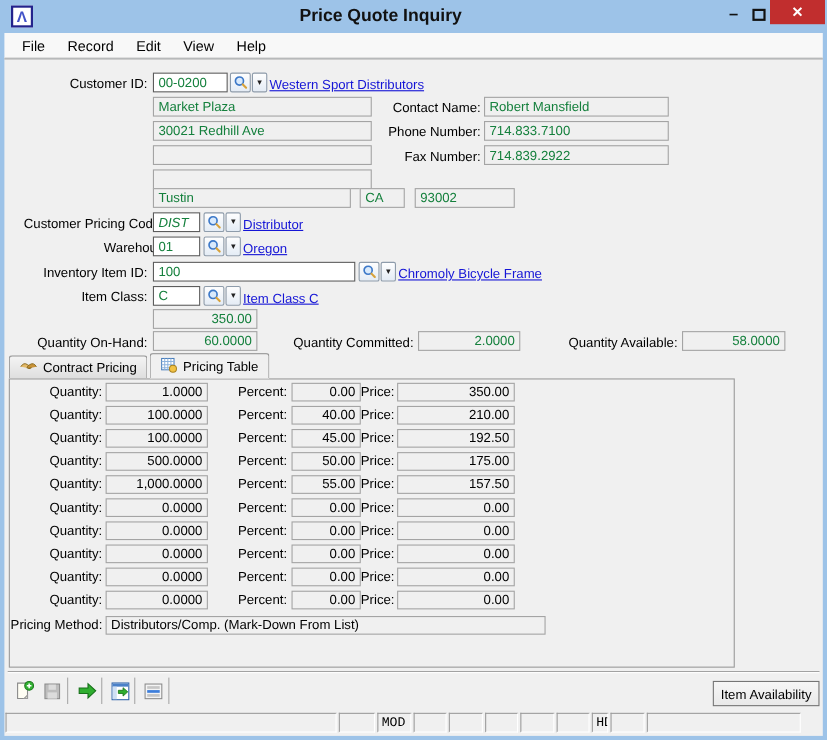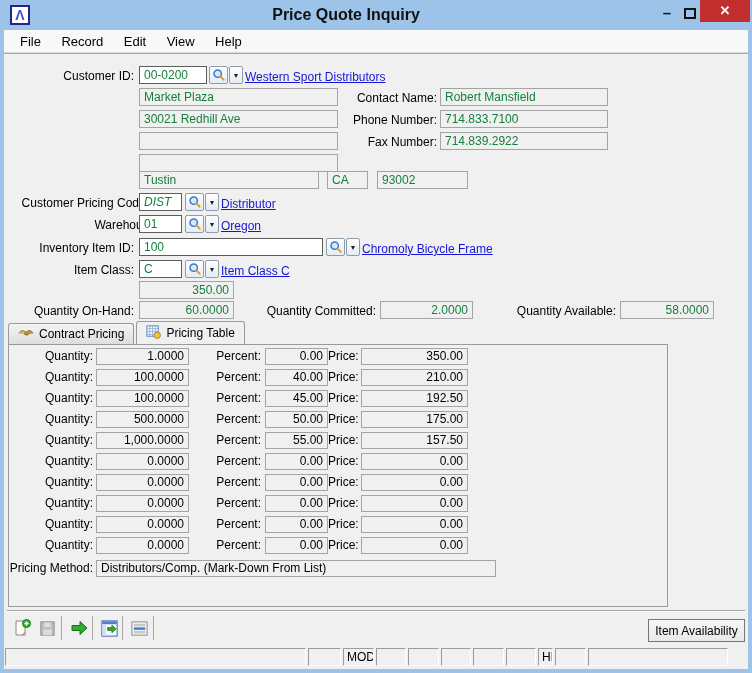--- a/index.html
+++ b/index.html
@@ -66,21 +66,21 @@
 
   
   .tbtn { position:absolute; top:616px; width:24px; height:24px; border:1px solid transparent;
     display:flex; align-items:center; justify-content:center; cursor:pointer; }
   .tsep { position:absolute; top:616px; width:1px; height:24px; background:#a8a8a8; }
   .item-avail { position:absolute; left:648px; top:619px; width:97px; height:23px;
     background:linear-gradient(#f6f6f6,#e9e9e9); border:1px solid #757575; font-size:12px; color:#000; cursor:pointer;
     font-family:"Liberation Sans", sans-serif; }
 
   
-  .statusbar { position:absolute; left:5px; top:648px; height:18px; display:flex; gap:2px; }
+  .statusbar { position:absolute; left:5px; top:648px; height:18px; display:flex; gap:2px;font-family:Liberation Mono, monospace; }
   .seg { height:18px; background:#f0f0f0; border:1px solid; border-color:#9c9c9c #ffffff #ffffff #9c9c9c;
     font-size:12px; line-height:16px; color:#000; padding:0 3px; overflow:hidden; }
   .seg:nth-child(1){width:301px;} .seg:nth-child(2){width:33px;} .seg:nth-child(3){width:31px;}
   .seg:nth-child(4){width:30px;} .seg:nth-child(5){width:31px;} .seg:nth-child(6){width:30px;}
   .seg:nth-child(7){width:31px;} .seg:nth-child(8){width:30px;} .seg:nth-child(9){width:15px;}
   .seg:nth-child(10){width:31px;} .seg:nth-child(11){width:140px;}
 </style>
 </head>
 <body>
 

